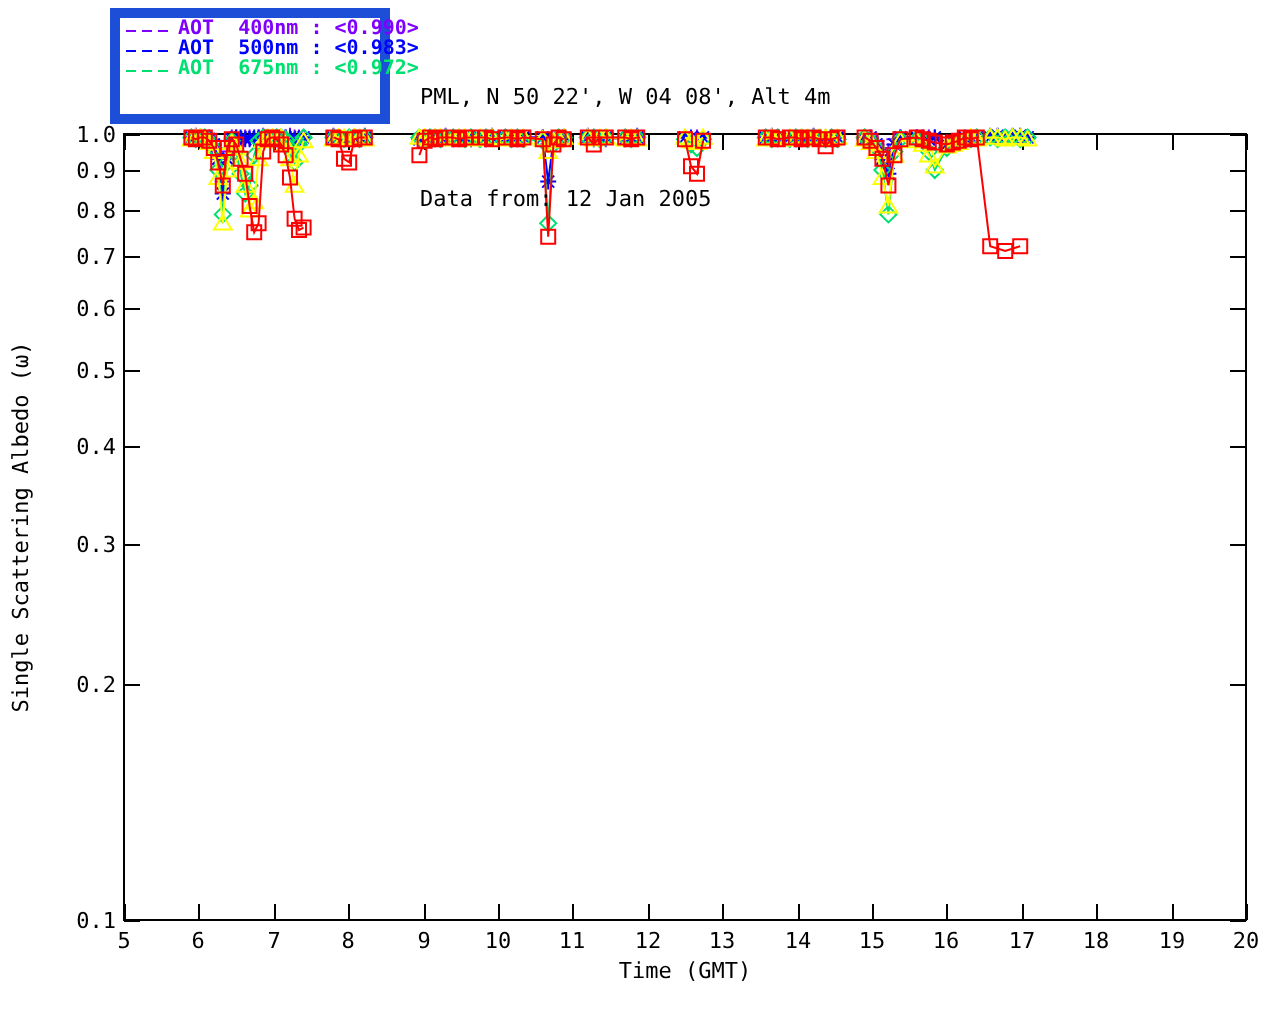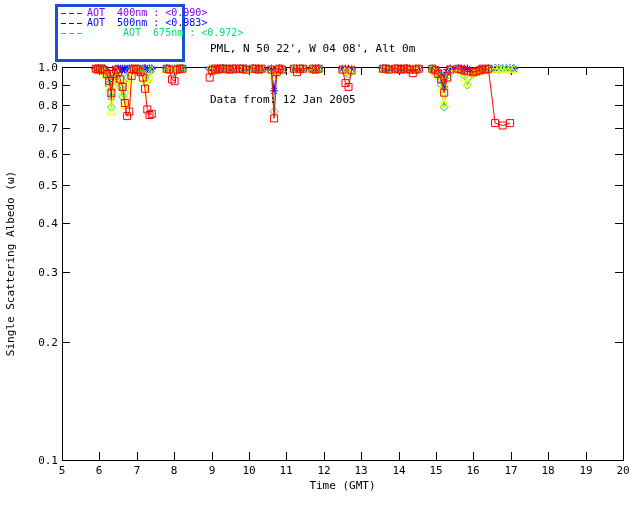--- a/index.html
+++ b/index.html
@@ -1,19 +1,19 @@
 <!DOCTYPE html>
 <html><head>
 <meta charset="utf-8">
 <style>
   html,body{margin:0;padding:0;background:#ffffff;}
   #stage{position:relative;width:640px;height:512px;background:#ffffff;overflow:hidden;
          font-family:"DejaVu Sans Mono","Liberation Mono",monospace;}
-  #legend-box{position:absolute;left:55px;top:4px;width:130px;height:58px;
-              border:3px solid #1d4ed8;background:#fff;box-sizing:border-box;padding:1px 3px;}
+  #legend-box{position:absolute;left:55px;top:4px;width:140px;height:58px;
+              border:5px solid #1d4ed8;background:#fff;box-sizing:border-box;padding:1px 3px;font-weight:bold;}
   .legend-row{display:flex;align-items:center;height:10px;line-height:10px;}
   .legend-dash{display:inline-block;width:22px;height:2px;margin-right:4px;flex:0 0 22px;}
   .legend-label{font-size:10px;white-space:pre;letter-spacing:0px;}
   #title-block{position:absolute;left:210px;top:6px;color:#000;font-size:11px;line-height:17px;white-space:pre;}
   #plot-svg{position:absolute;left:0;top:0;}
   text{font-family:"DejaVu Sans Mono","Liberation Mono",monospace;}
 </style>
 </head>
 <body>
 
@@ -148,22 +148,22 @@
   <div class="legend-row">
         <span class="legend-dash" style="background: repeating-linear-gradient(90deg, rgb(128, 0, 255) 0px, rgb(128, 0, 255) 5px, transparent 5px, transparent 8px); height: 1px;"></span>
         <span class="legend-label" style="color: rgb(128, 0, 255);">AOT  400nm : &lt;0.990&gt;</span>
       </div>
       <div class="legend-row">
         <span class="legend-dash" style="background: repeating-linear-gradient(90deg, rgb(0, 0, 255) 0px, rgb(0, 0, 255) 5px, transparent 5px, transparent 8px); height: 1px;"></span>
         <span class="legend-label" style="color: rgb(0, 0, 255);">AOT  500nm : &lt;0.983&gt;</span>
       </div>
       <div class="legend-row">
         <span class="legend-dash" style="background: repeating-linear-gradient(90deg, rgb(0, 224, 112) 0px, rgb(0, 224, 112) 5px, transparent 5px, transparent 8px); height: 1px;"></span>
-        <span class="legend-label" style="color: rgb(0, 224, 112); margin-left: 36px;">AOT  675nm : &lt;0.972&gt;</span>
+        <span class="legend-label" style="color: rgb(0, 224, 112);">AOT  675nm : &lt;0.972&gt;</span>
       </div>
     </div>
 
   <div id="title-block">
-    <div>PML, N 50 22', W 04 08', Alt 0m</div>
+    <div>PML, N 50 22', W 04 08', Alt 4m</div>
     <div>Data from: 12 Jan 2005</div>
   </div>
 
 </div>
 
 </body></html>

